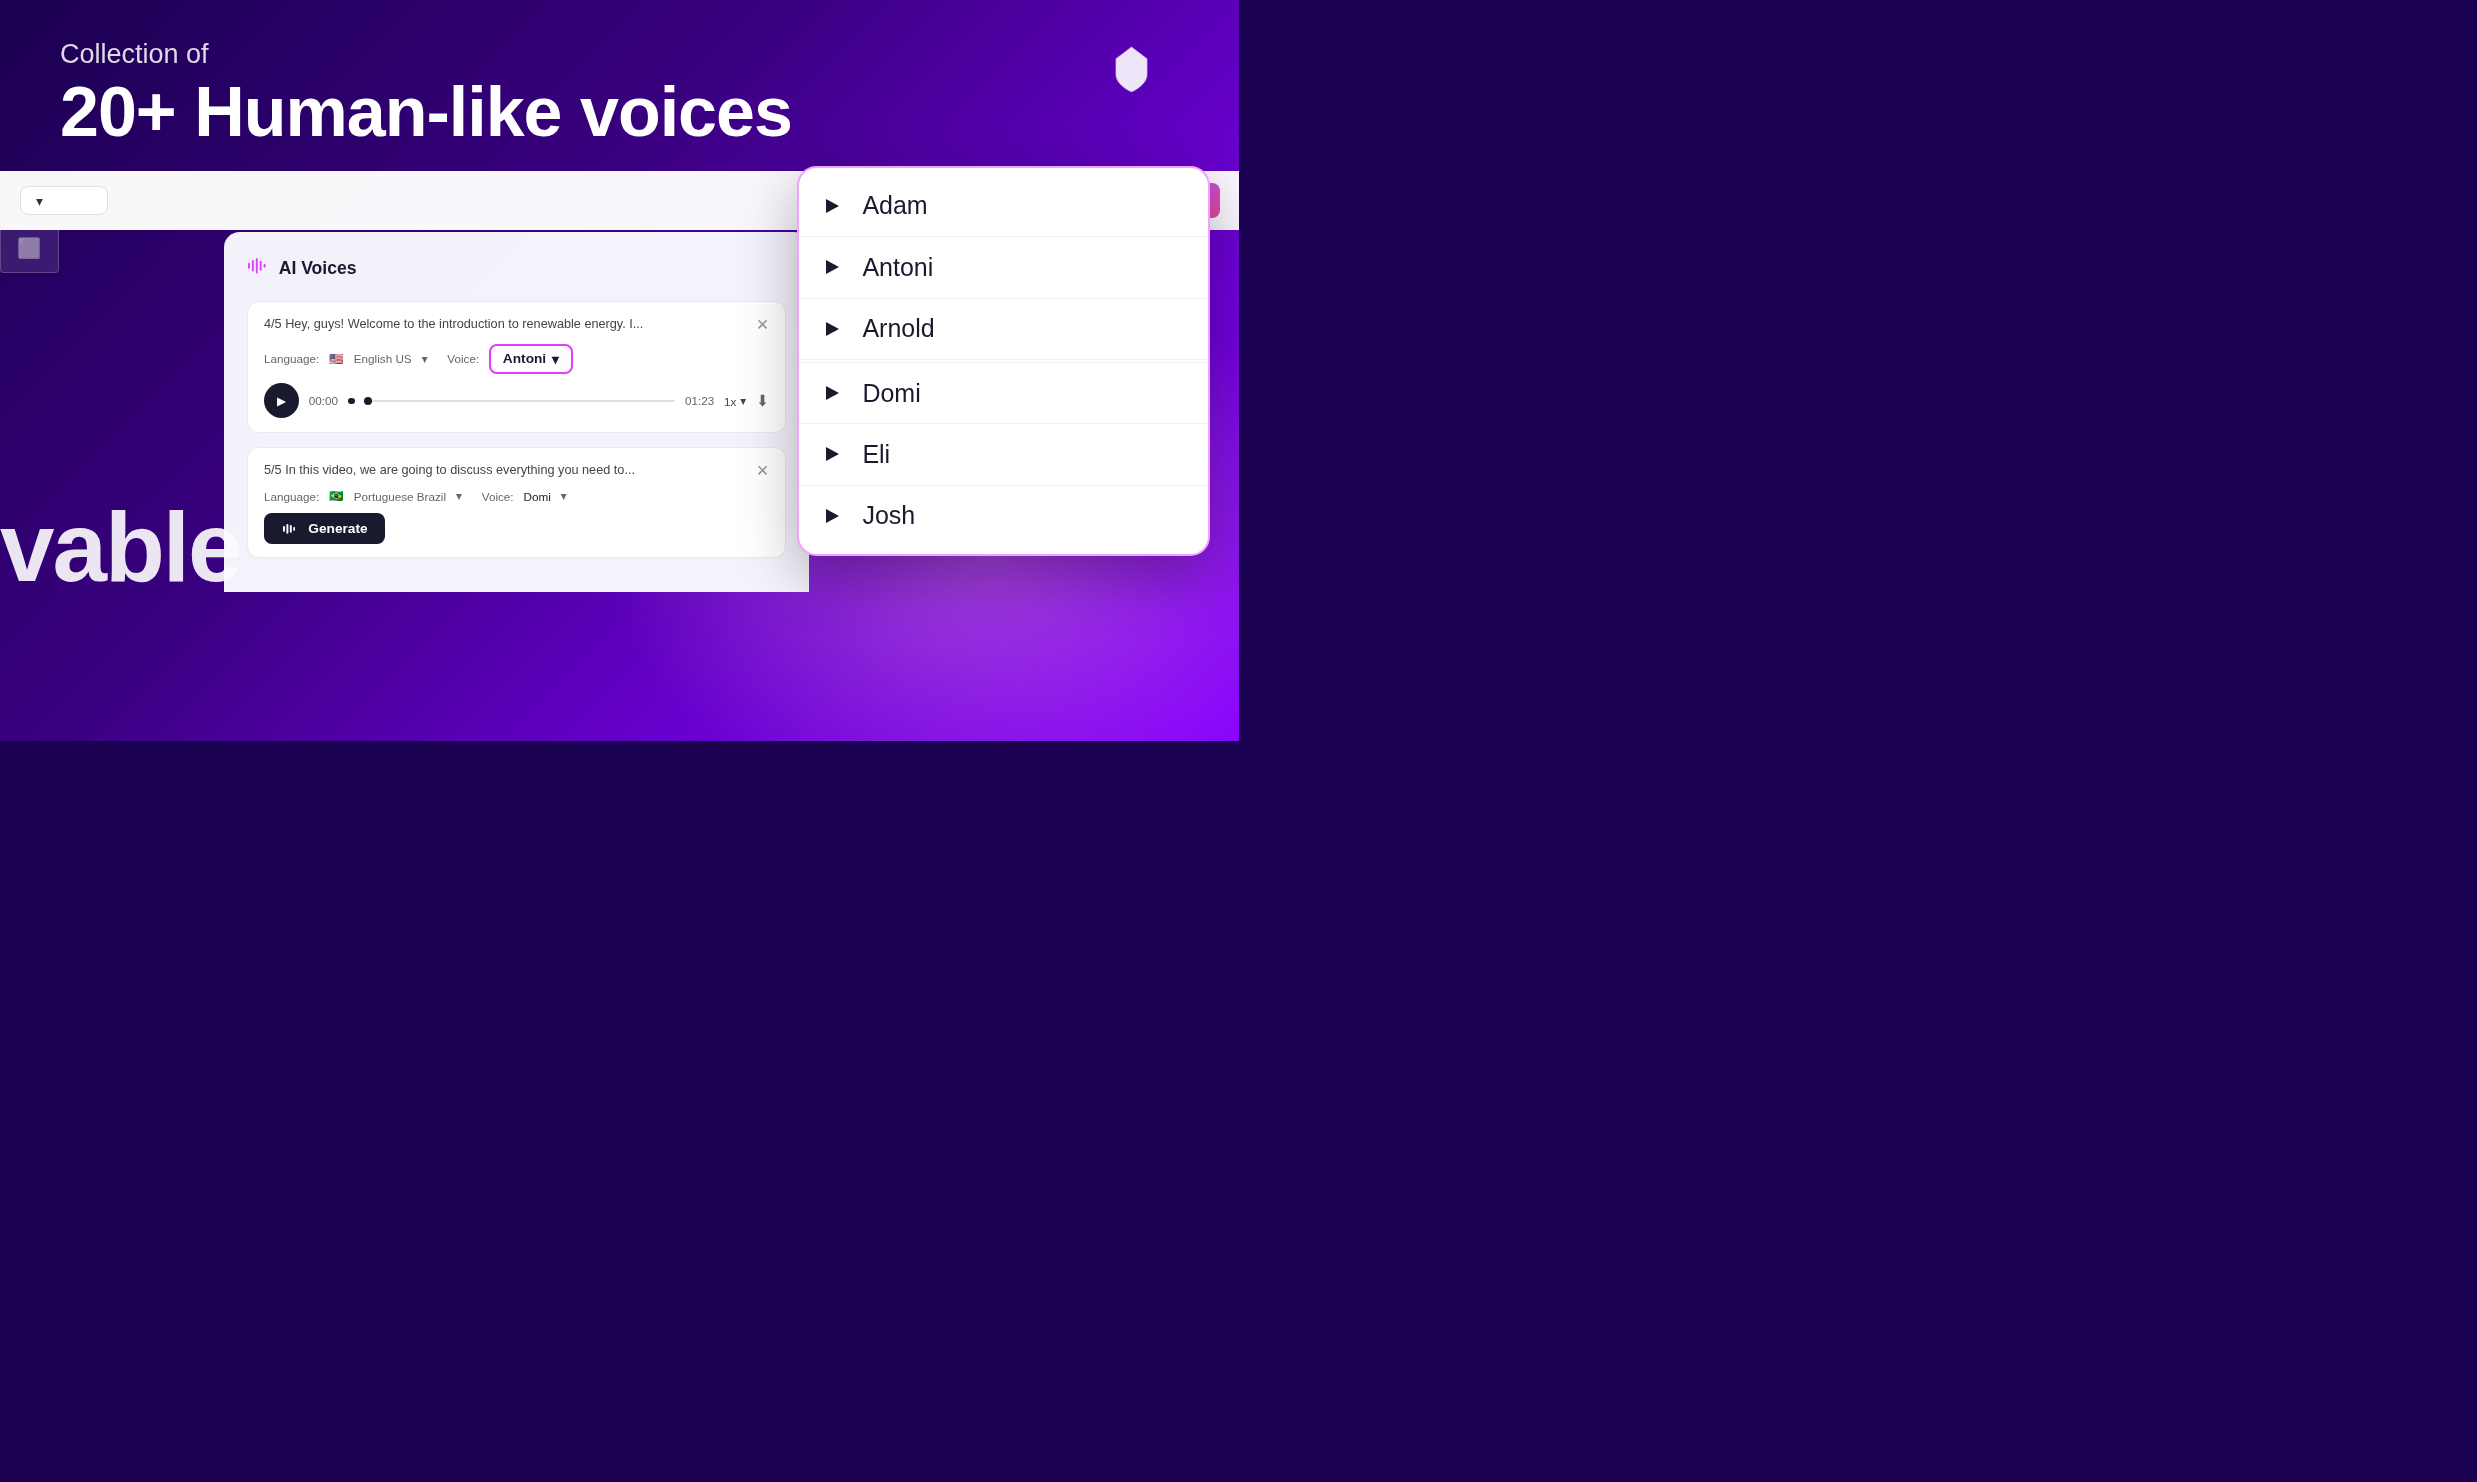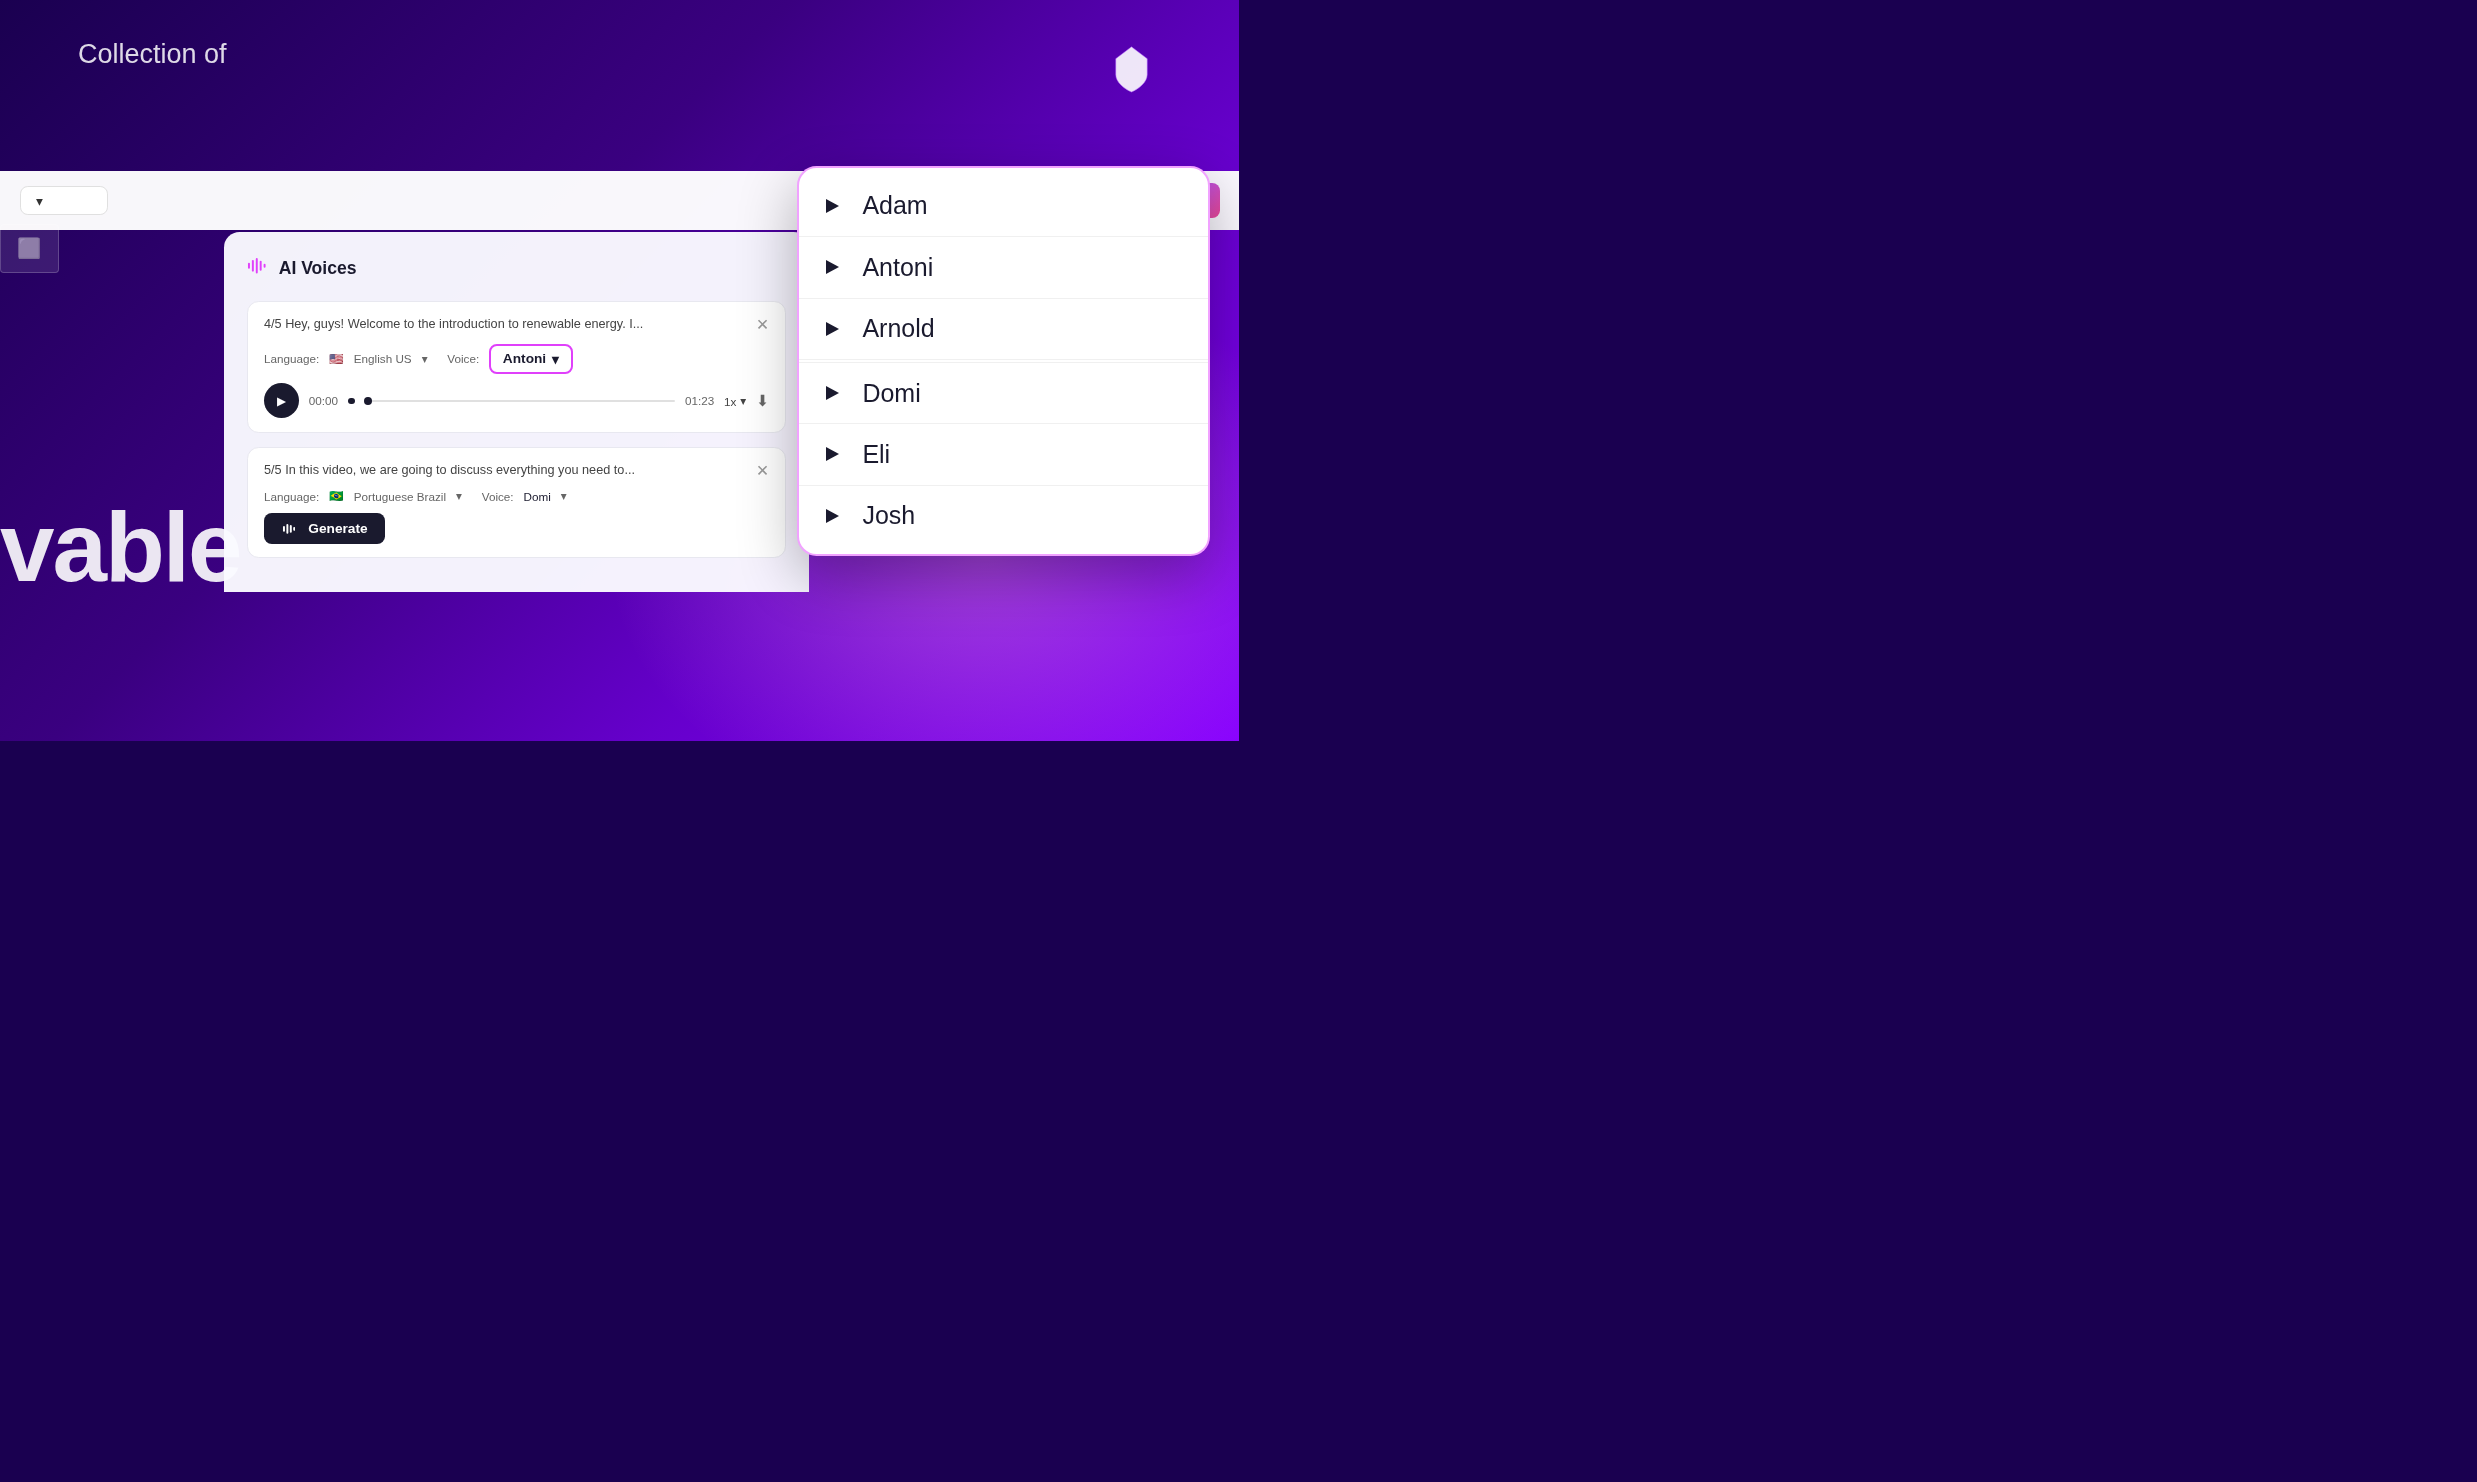--- a/index.html
+++ b/index.html
@@ -28,21 +28,21 @@
       width: 634px;
       height: 468px;
       background: radial-gradient(ellipse at 60% 60%, rgba(255, 180, 220, 0.35) 0%, transparent 70%);
       z-index: 1;
     }
 
     
     .header-text {
       position: absolute;
       top: 39px;
-      left: 78px;
+      left: 60px;
       z-index: 10;
     }
     .header-subtitle {
       color: rgba(255,255,255,0.85);
       font-size: 27px;
       font-weight: 400;
       margin-bottom: 3.9px;
     }
     .header-title {
       color: #ffffff;
@@ -408,20 +408,21 @@
     }
   </style>
 </head>
 <body>
 
 <div class="bg"></div>
 <div class="bg-shape"></div>
 
 <div class="header-text">
   <div class="header-subtitle">Collection of</div>
+  <div class="header-title">20+ Human-like voices</div>
 </div>
 
 <div class="logo">
   <svg viewBox="0 0 60 60" fill="white" xmlns="http://www.w3.org/2000/svg">
     <path d="M30 8 L46 20 L46 36 C46 44 38 50 30 54 C22 50 14 44 14 36 L14 20 Z" fill="white" opacity="0.9"></path>
     <path d="M30 8 L46 20 L46 36 C46 44 38 50 30 54 C22 50 14 44 14 36 L14 20 Z" fill="none" stroke="rgba(180,100,255,0.5)" stroke-width="1"></path>
   </svg>
 </div>
 
 <div class="toolbar">

